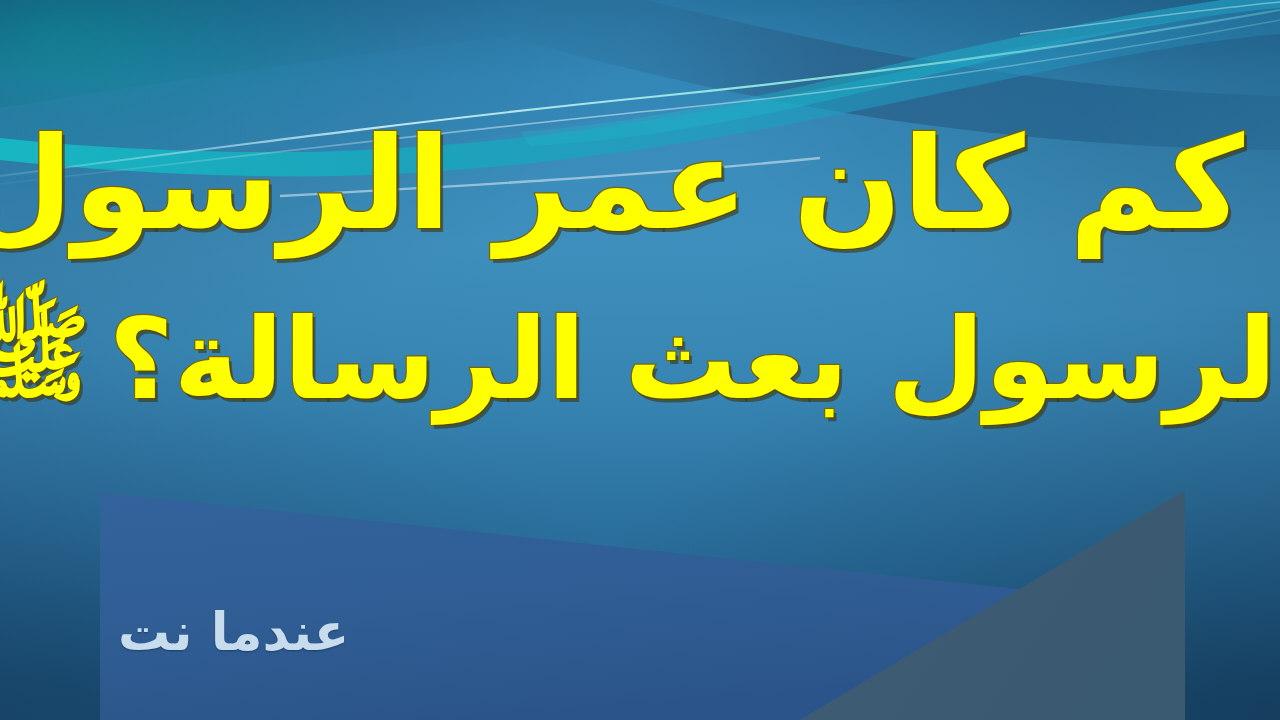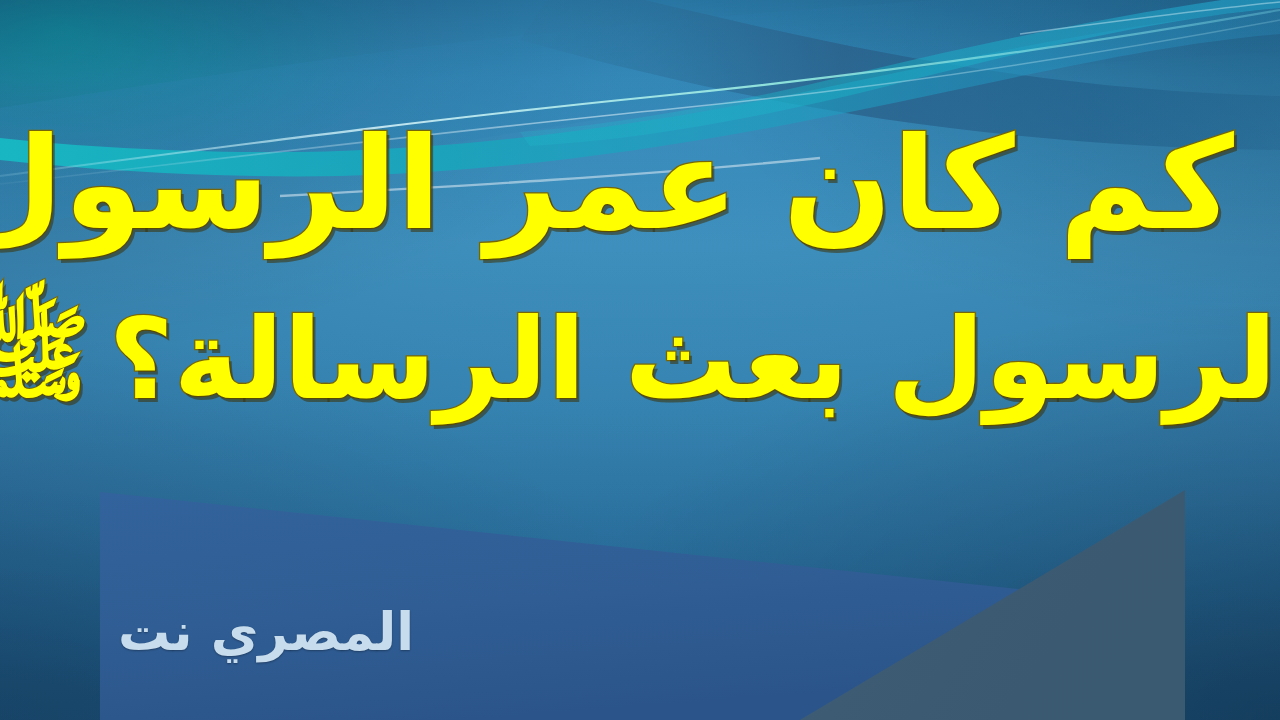--- a/index.html
+++ b/index.html
@@ -50,21 +50,21 @@
   
   .headline{
     position:absolute;
     left:0;right:0;
     top:112px;
     text-align:center;
     direction:rtl;
     color:#ffff00;
     font-weight:700;
     line-height:1.12;
-    padding:0 46px;
+    padding:0 36px;
     letter-spacing:0;
     -webkit-text-stroke:2.5px #7b6a08;
     paint-order:stroke fill;
     text-shadow:
        3px 4px 0 rgba(60,50,5,.55),
        0 0 1px rgba(80,66,6,.9);
   }
   .line1{
     font-size:128px;
     white-space:nowrap;
@@ -191,15 +191,15 @@
         <stop offset=".6" stop-color="#3c5a71"></stop>
         <stop offset="1" stop-color="#3a5a72"></stop>
       </linearGradient>
     </defs>
 
     <path d="M100,62 L1140,172 L1140,290 L100,290 Z" fill="url(#gPanel)"></path>
 
     <path d="M1185,60 L1185,290 L800,290 Z" fill="url(#gSlate)"></path>
   </svg>
 
-  <div class="watermark">المصري نت</div>
+  <div class="watermark">عندما نت</div>
 
 </div>
 
 </body></html>

